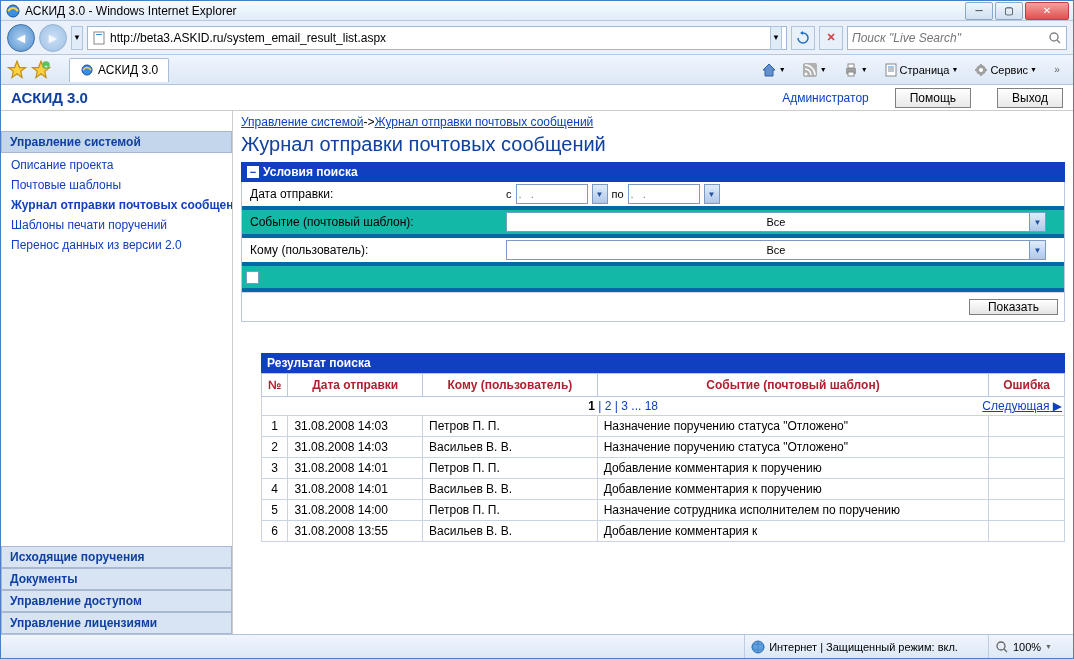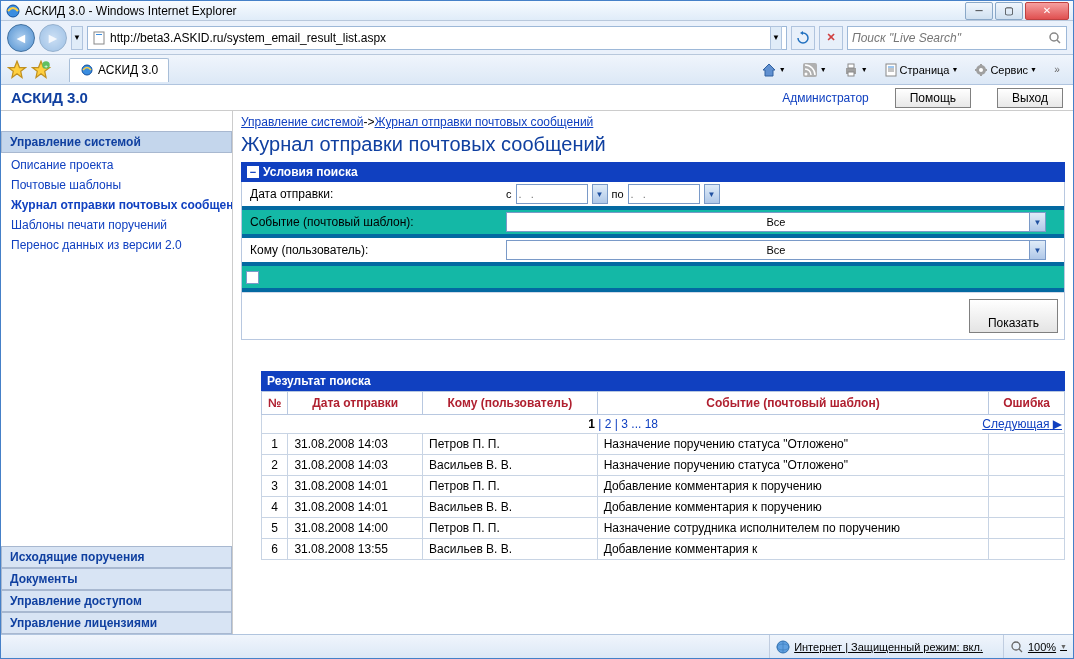--- a/index.html
+++ b/index.html
@@ -67,33 +67,33 @@
 .form-row { display: flex; border-bottom: 4px solid #0369a1; min-height: 26px; align-items: center; }
 .form-row.alt { background: #14b8a6; }
 .form-label { width: 260px; padding: 3px 8px; font-size: 12px; }
 .form-ctrl { flex: 1; padding: 2px 4px; display: flex; align-items: center; gap: 4px; }
 .date-in { width: 72px; height: 20px; border: 1px solid #7a9ac8; padding: 0 2px; font-size: 11px; }
 .date-dd { width: 16px; height: 20px; background: linear-gradient(#e0ecf8, #b0c8e8); border: 1px solid #7a9ac8; display: inline-flex; align-items: center; justify-content: center; font-size: 8px; cursor: pointer; color: #2050a0; }
 .sel { flex: 1; max-width: 540px; height: 20px; border: 1px solid #7a9ac8; background: #fff; padding: 0 4px; display: flex; align-items: center; font-size: 11px; position: relative; cursor: pointer; justify-content: center; }
 .sel .dd { position: absolute; right: 0; top: 0; width: 16px; height: 18px; background: linear-gradient(#e0ecf8, #b0c8e8); border-left: 1px solid #7a9ac8; display: flex; align-items: center; justify-content: center; font-size: 8px; color: #2050a0; }
 .chk { width: 13px; height: 13px; border: 1px solid #7a9ac8; background: #fff; cursor: pointer; }
 .btn-row { padding: 6px; display: flex; justify-content: flex-end; border-top: 1px solid #d0d8e8; }
-.btn { height: 16px; padding: 16px 18px; border: 1px solid #808080; background: linear-gradient(#fff, #e4e4e4); font-size: 12px; cursor: pointer; }
+.btn { height: 16px; padding: 0 18px; border: 1px solid #808080; background: linear-gradient(#fff, #e4e4e4); font-size: 12px; cursor: pointer; }
 
 .results { margin-top: 31px; padding-left: 20px; }
 .res-table { width: 100%; border-collapse: collapse; font-size: 12px; }
 .res-table th { background: #fff; color: #b02030; font-weight: bold; border: 1px solid #b8c8e0; padding: 4px 6px; text-align: center; }
 .res-table td { border: 1px solid #c8d4e4; padding: 3px 6px; vertical-align: top; }
 .pager-row td { text-align: center; padding: 2px; color: #1040c0; }
 .pager-row .cur { font-weight: bold; color: #000; }
 .pager-row .next { float: right; color: #1040c0; text-decoration: underline; cursor: pointer; }
 .num-cell { text-align: center; width: 20px; }
 
 
-.statusbar { height: 24px; background: linear-gradient(#f0f5fc, #dce8f6); border-top: 1px solid #b0c4de; display: flex; align-items: center; font-size: 11px; padding: 0 0; gap: 14px; text-decoration: underline; }
+.statusbar { height: 24px; background: linear-gradient(#f0f5fc, #dce8f6); border-top: 1px solid #b0c4de; display: flex; align-items: center; font-size: 11px; padding: 0 15px; gap: 24px; }
 .statusbar .spacer { flex: 1; }
 .statusbar .seg { display: flex; align-items: center; gap: 4px; padding: 0 6px; border-left: 1px solid #c0cde0; height: 100%; }
 .zoom { display: flex; align-items: center; gap: 2px; }
 .small-icon { width: 14px; height: 14px; display: inline-flex; align-items: center; justify-content: center; }
 </style>
 </head>
 <body>
 
 <div class="window">
 

